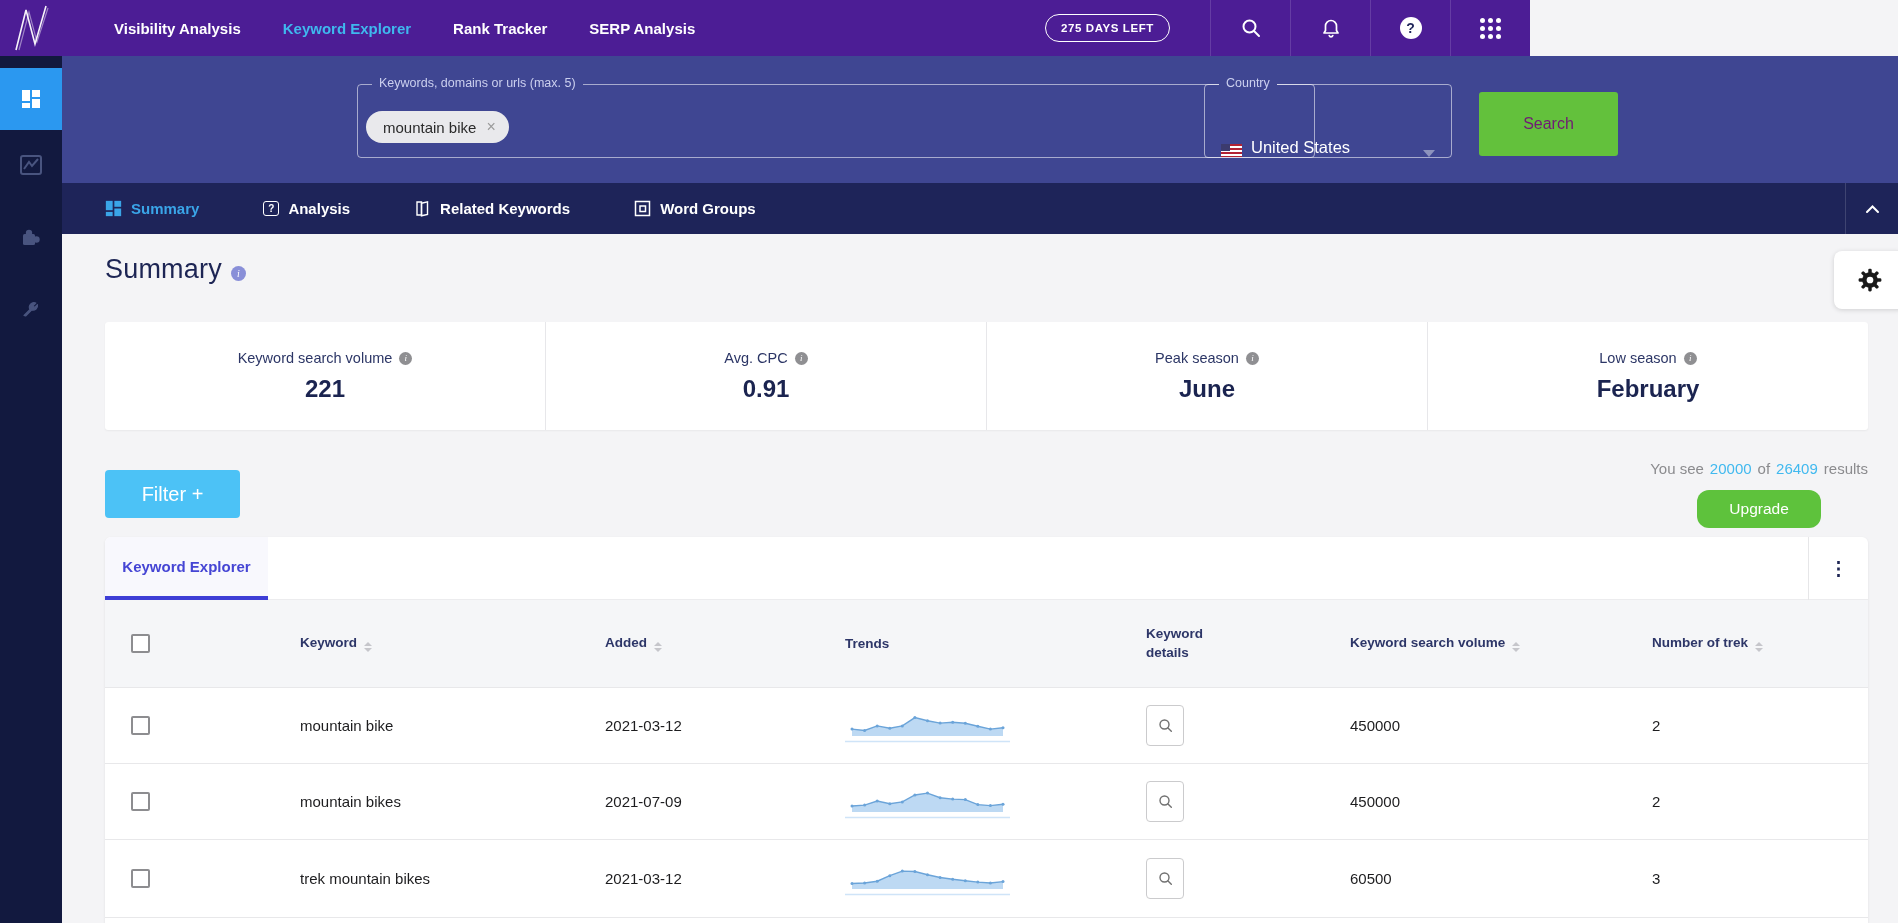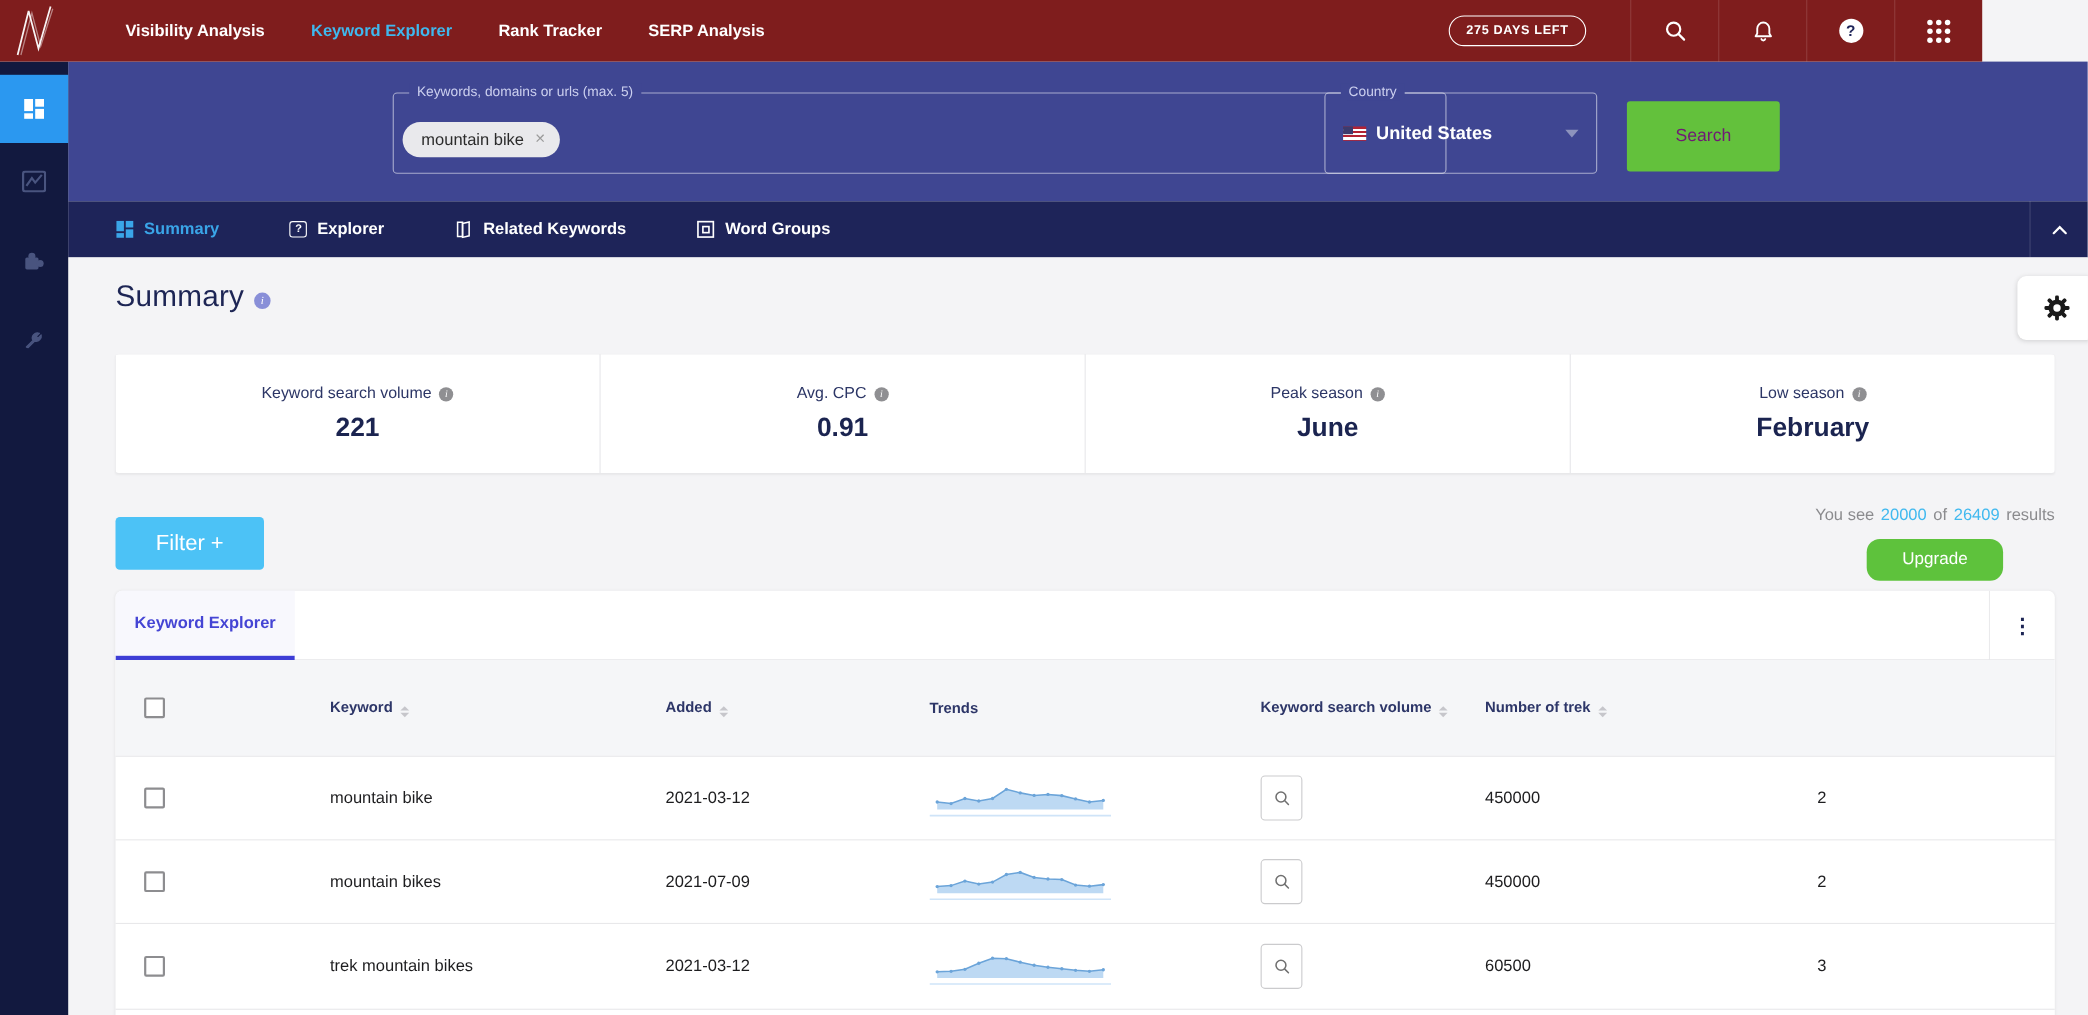--- a/index.html
+++ b/index.html
@@ -1,22 +1,22 @@
 <!DOCTYPE html>
 <html><head>
 <meta charset="utf-8">
 <style>
   * { margin:0; padding:0; box-sizing:border-box; }
   html,body { width:1898px; height:923px; overflow:hidden; background:#f4f4f6;
     font-family:"Liberation Sans", sans-serif; }
   .page { position:relative; width:1898px; height:923px; }
 
   
-  .topnav { position:absolute; top:0; left:0; width:1802px; height:56px;
-    background:#7f1d1d; display:flex; align-items:center; z-index:20; }
+  .topnav { position:absolute; top:0; left:0; width:1530px; height:56px;
+    background:#4c1d95; display:flex; align-items:center; z-index:20; }
   .logo-box { width:62px; height:56px; display:flex; align-items:center; justify-content:center; cursor:pointer; }
   .mainnav { display:flex; gap:42px; margin-left:52px; }
   .navitem { color:#ffffff; font-size:15px; font-weight:600; cursor:pointer; white-space:nowrap; }
   .navitem.active { color:#3fb8ee; }
   .topnav-right { margin-left:auto; display:flex; align-items:center; height:100%; }
   .days-pill { border:1.5px solid #ffffff; border-radius:15px; color:#ffffff;
     font-size:11.5px; font-weight:600; letter-spacing:.6px; padding:7px 15px; margin-right:40px; cursor:pointer; }
   .icon-section { width:80px; height:56px; display:flex; align-items:center; justify-content:center;
     border-left:1px solid rgba(255,255,255,.14); cursor:pointer; }
   .help-circle { width:22px; height:22px; border-radius:50%; background:#ffffff; color:#1e2459;
@@ -36,21 +36,21 @@
   .frame { position:absolute; border:1px solid rgba(255,255,255,.55); border-radius:4px; }
   .frame-label { position:absolute; top:-9px; left:14px; background:#3f4692; padding:0 7px;
     font-size:12.5px; color:#ccd0ef; white-space:nowrap; }
   .frame-counter { position:absolute; top:-9px; right:42px; background:#3f4692; padding:0 7px;
     font-size:13px; color:#d7daf2; white-space:nowrap; }
   .kw-frame { left:295px; top:28px; width:958px; height:74px; }
   .chip { position:absolute; left:8px; top:26px; height:32px; border-radius:16px; background:#e9e9ec;
     display:flex; align-items:center; padding:0 13px 0 17px; font-size:15px; color:#2b2b2b; }
   .chip-x { margin-left:10px; color:#9b9b9b; font-size:16px; cursor:pointer; line-height:1; }
   .country-frame { left:1142px; top:28px; width:248px; height:74px; cursor:pointer; }
-  .country-inner { display:flex; align-items:center; height:100%; padding:0 16px; gap:9px;font-weight:bold; }
+  .country-inner { display:flex; align-items:flex-end; height:100%; padding:0 16px; gap:9px; }
   .country-name { color:#ffffff; font-size:16.5px; }
   .us-flag { position:relative; width:21px; height:13px; flex:0 0 21px;
     background:repeating-linear-gradient(180deg,#b22234 0 2px,#ffffff 2px 4px); }
   .us-flag::before { content:""; position:absolute; left:0; top:0; width:9px; height:7px; background:#3c3b6e; }
   .caret-down { margin-left:auto; width:0; height:0; border-left:6px solid transparent;
     border-right:6px solid transparent; border-top:7px solid #8d93bd; }
   .search-btn { position:absolute; left:1417px; top:36px; width:139px; height:64px; background:#63c13c;
     border:none; border-radius:3px; color:#701a75; font-size:16px; font-family:inherit; cursor:pointer;text-align:center; }
 
   
@@ -225,21 +225,21 @@
       <svg width="17" height="17" viewBox="0 0 20 20">
         <rect x="1" y="1" width="8" height="11" fill="#3aa5e8"></rect>
         <rect x="11" y="1" width="8" height="7" fill="#3aa5e8"></rect>
         <rect x="1" y="14" width="8" height="5" fill="#3aa5e8"></rect>
         <rect x="11" y="10" width="8" height="9" fill="#3aa5e8"></rect>
       </svg>
       <span class="lbl">Summary</span>
     </div>
     <div class="subtab">
       <span class="q-bubble">?</span>
-      <span class="lbl">Explorer</span>
+      <span class="lbl">Analysis</span>
     </div>
     <div class="subtab">
       <svg width="17" height="17" viewBox="0 0 17 17">
         <path d="M3 2h4.5v13H3z" fill="none" stroke="#ffffff" stroke-width="1.4"></path>
         <path d="M7.5 3.2l6-1.4v12.6l-6 1.4z" fill="none" stroke="#ffffff" stroke-width="1.4"></path>
       </svg>
       <span class="lbl">Related Keywords</span>
     </div>
     <div class="subtab">
       <svg width="17" height="17" viewBox="0 0 17 17">
@@ -339,20 +339,23 @@
             </span>
         </div>
         <div>
           <span>Added</span><span class="sort">
               <i class="up"></i>
               <i class="down"></i>
             </span>
         </div>
         <div>
           <span>Trends</span>
+        </div>
+        <div>
+          <span class="th-details" style="display:inline-block">Keyword details</span>
         </div>
         <div>
           <span>Keyword search volume</span><span class="sort">
               <i class="up"></i>
               <i class="down"></i>
             </span>
         </div>
         <div>
           <span>Number of trek</span><span class="sort">
               <i class="up"></i>

